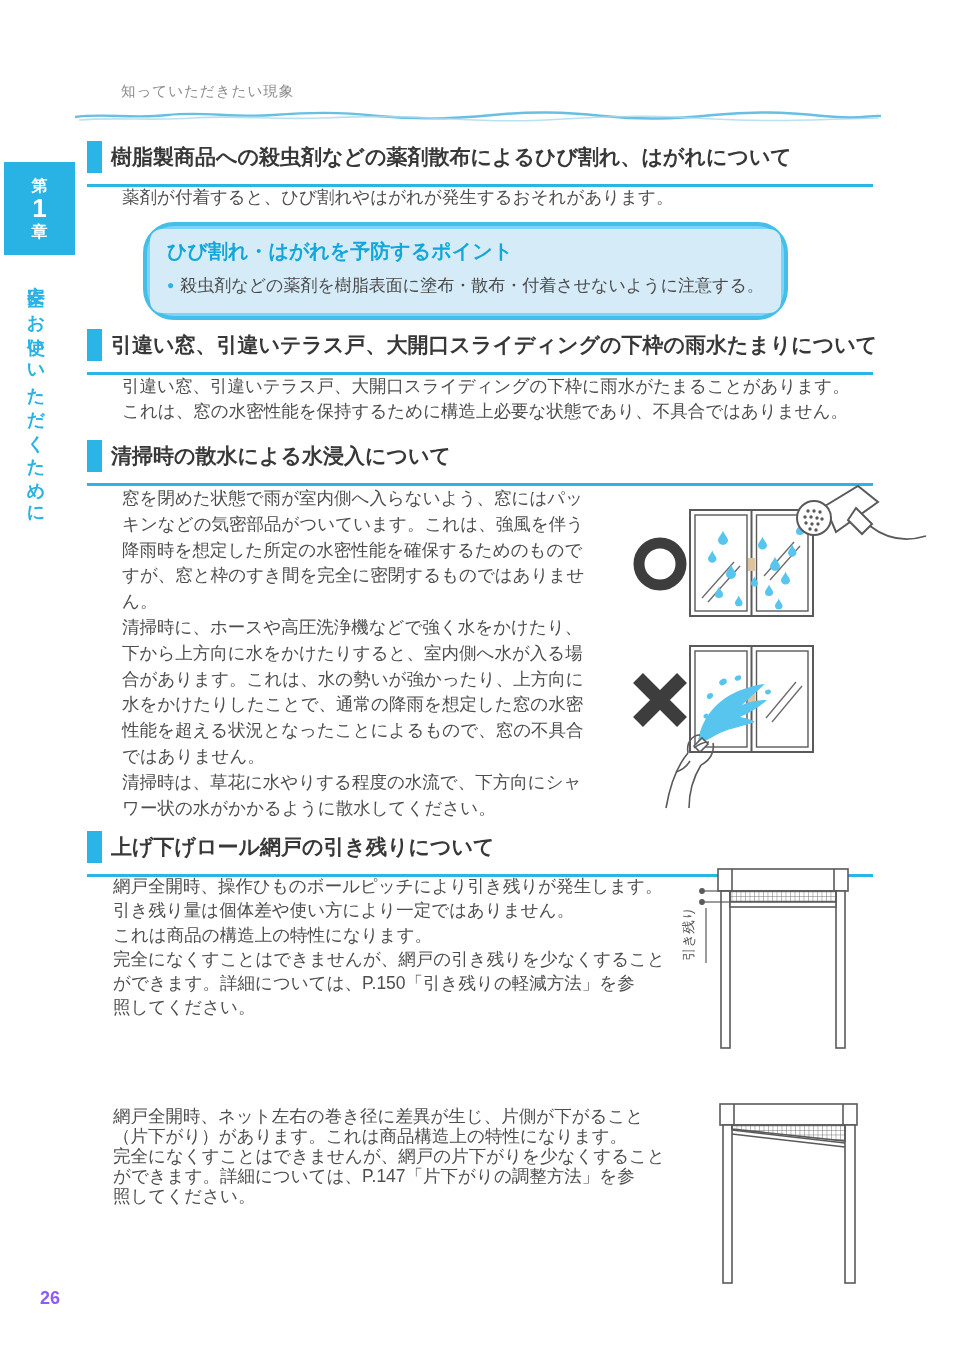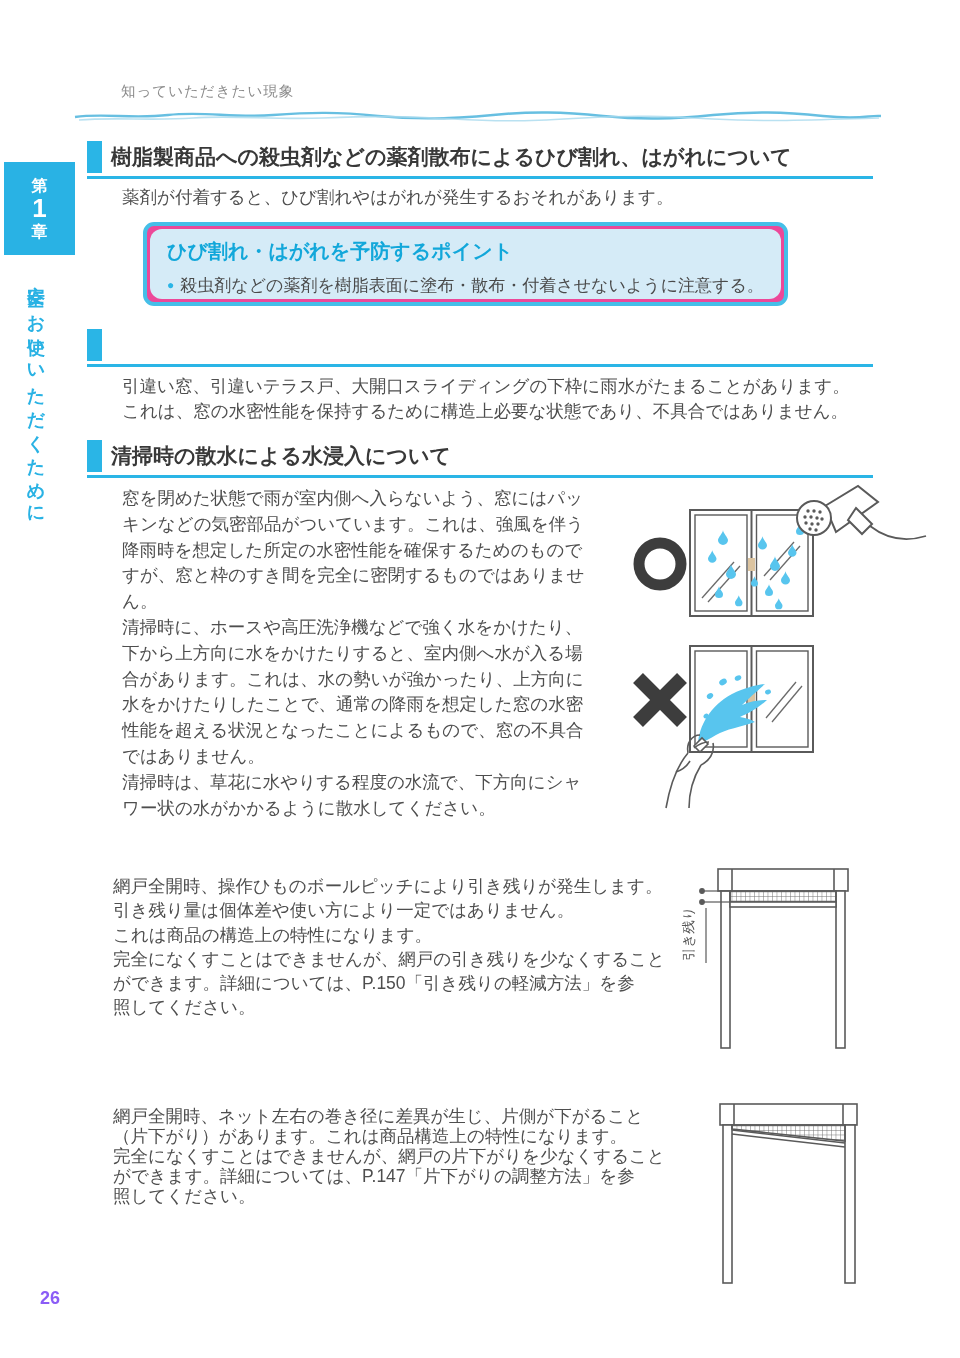--- a/index.html
+++ b/index.html
@@ -14,29 +14,29 @@
   .chapter-box{position:absolute;left:4px;top:162px;width:71px;height:93px;background:#29b2e4;
                color:#fff;display:flex;flex-direction:column;align-items:center;justify-content:center;
                font-weight:bold;}
   .chapter-box .small{font-size:16px;line-height:19px;}
   .chapter-box .num{font-size:26px;line-height:27px;}
   .side-title{position:absolute;left:24px;top:272px;writing-mode:vertical-rl;text-orientation:upright;
               font-size:18px;font-weight:bold;color:#29b2e4;letter-spacing:3px;}
 
   
   .sec-heading{position:absolute;left:87px;width:786px;display:flex;align-items:flex-end;
-               border-bottom:3px solid #2ab5e6;padding-bottom:3px;}
+               border-bottom:3px solid #2ab5e6;padding-bottom:11px;}
   .sec-heading .marker{width:15px;height:32px;background:#2ab5e6;margin-right:9px;flex:none;}
   .sec-heading .txt{font-size:21px;font-weight:bold;color:#383838;line-height:32px;white-space:nowrap;}
 
   .body-text{position:absolute;font-size:17.5px;color:#4e4e4e;white-space:pre-line;}
 
   
-  .point-box{position:absolute;left:143px;top:222px;width:645px;height:84px;border:4px solid #45bfe8;
-             border-radius:11px;background:#ec4899;padding:3px;box-sizing:border-box;}
+  .point-box{position:absolute;left:143px;top:222px;width:645px;height:98px;border:4px solid #45bfe8;
+             border-radius:31px;background:#7dd3fc;padding:3px;box-sizing:border-box;}
   .point-box-inner{width:100%;height:100%;background:#d5ebf7;border-radius:12px;box-sizing:border-box;
                    padding:9px 0 0 17px;}
   .point-title{font-size:20px;font-weight:bold;color:#12a7da;}
   .point-bullet{margin-top:9px;font-size:17px;color:#4a4a4a;display:flex;align-items:baseline;}
   .point-bullet .dot{color:#2ab5e6;font-size:12px;margin-right:6px;position:relative;top:-2px;}
 
   .figure{position:absolute;}
   .page-number{position:absolute;left:40px;top:1288px;font-size:18px;font-weight:bold;color:#8b5cf6;}
 </style>
 </head>
@@ -68,20 +68,21 @@
       <div class="point-title">ひび割れ・はがれを予防するポイント</div>
       <div class="point-bullet">
         <span class="dot">●</span>
         <span>殺虫剤などの薬剤を樹脂表面に塗布・散布・付着させないように注意する。</span>
       </div>
     </div>
   </div>
 
   <div class="sec-heading" style="top:329px;">
     <div class="marker"></div>
+    <div class="txt">引違い窓、引違いテラス戸、大開口スライディングの下枠の雨水たまりについて</div>
   </div>
   <div class="body-text" style="left:122px;top:374px;line-height:24.6px;">引違い窓、引違いテラス戸、大開口スライディングの下枠に雨水がたまることがあります。
 これは、窓の水密性能を保持するために構造上必要な状態であり、不具合ではありません。</div>
 
   <div class="sec-heading" style="top:440px;">
     <div class="marker"></div>
     <div class="txt">清掃時の散水による水浸入について</div>
   </div>
   <div class="body-text" style="left:122px;top:486px;line-height:25.8px;width:520px;">窓を閉めた状態で雨が室内側へ入らないよう、窓にはパッ
 キンなどの気密部品がついています。これは、強風を伴う
@@ -217,20 +218,24 @@
         <path d="M50,166 C54,143 60,125 72,111"></path>
         <path d="M73,166 C73,150 77,136 85,123"></path>
         <path d="M72,111 C70,101 76,93 84,93"></path>
         <path d="M85,123 C93,119 99,111 97,101"></path>
         <path d="M78,106 C83,102 88,100 93,100"></path>
         <path d="M60,130 C66,128 71,124 74,119"></path>
       </g>
     </svg>
   </div>
 
+  <div class="sec-heading" style="top:831px;">
+    <div class="marker"></div>
+    <div class="txt">上げ下げロール網戸の引き残りについて</div>
+  </div>
   <div class="body-text" style="left:113px;top:874px;line-height:24.3px;width:590px;">網戸全開時、操作ひものボールピッチにより引き残りが発生します。
 引き残り量は個体差や使い方により一定ではありません。
 これは商品の構造上の特性になります。
 完全になくすことはできませんが、網戸の引き残りを少なくすること
 ができます。詳細については、P.150「引き残りの軽減方法」を参
 照してください。</div>
 
   <div class="figure" style="left:655px;top:860px;">
     <svg width="215" height="195" viewBox="0 0 215 195">
       <defs>

